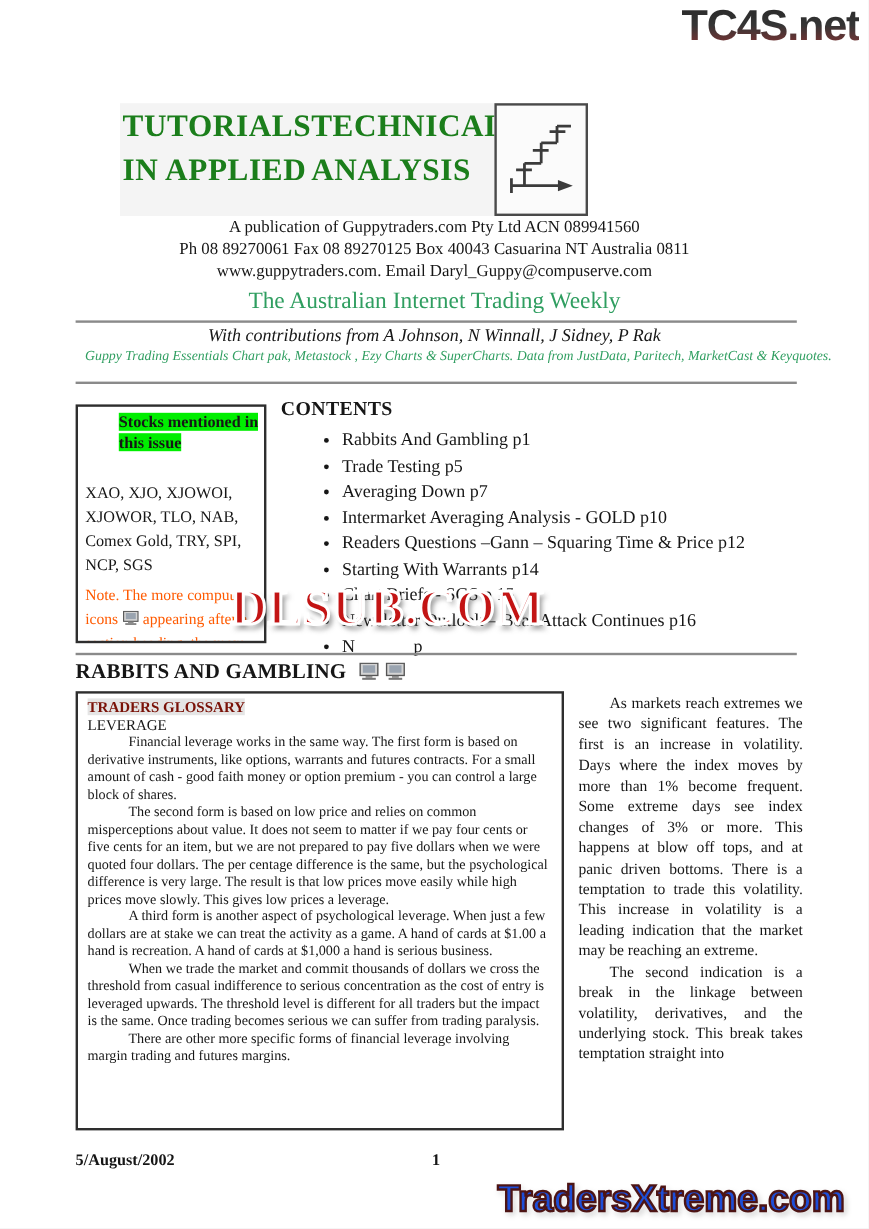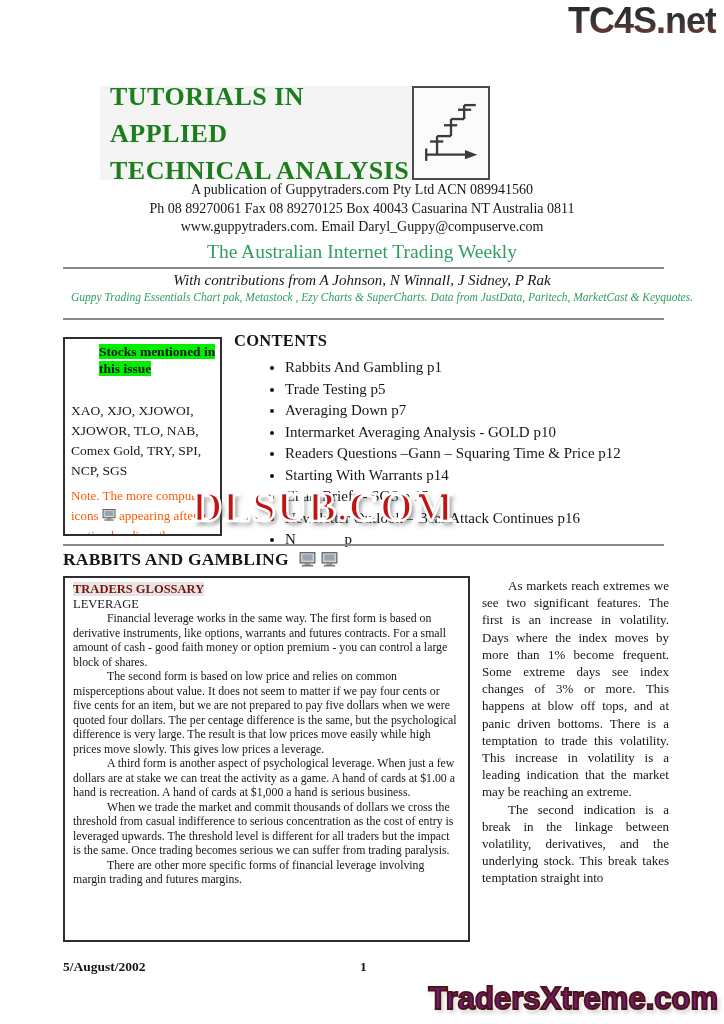--- a/index.html
+++ b/index.html
@@ -15,29 +15,29 @@
     background:linear-gradient(180deg,#262626 0%,#353535 50%,#6e3434 82%,#96504e 100%);
     -webkit-background-clip:text;background-clip:text;color:transparent;
   }
   .dlsub{
     position:absolute;left:192px;top:483px;z-index:10;
     font-family:Liberation Serif, serif;font-weight:800;font-size:42px;letter-spacing:1px;
     color:#c31414;-webkit-text-stroke:2.5px #ffffff;
     text-shadow:3px 4px 4px rgba(70,70,70,.55);
   }
   .txtreme{
-    position:absolute;top:981px;right:6px;z-index:9;
+    position:absolute;top:981px;right:20px;z-index:9;
     font-family:"Liberation Sans",sans-serif;font-weight:800;font-size:31px;letter-spacing:0px;
-    color:#701a75;-webkit-text-stroke:2px #4d1414;
+    color:#1d4ed8;-webkit-text-stroke:2px #4d1414;
     text-shadow:0 0 5px #fff,0 0 9px #fff,2px 3px 5px rgba(0,0,0,.35);
   }
   
   .mast-title{
     position:absolute;left:100px;top:86px;width:312px;height:94px;background:#f4f4f4;
-    display:flex;flex-direction:column;justify-content:center;padding-left:10px;box-sizing:border-box;
+    display:flex;flex-direction:row;justify-content:center;padding-left:10px;box-sizing:border-box;
   }
   .mast-title .line{font-size:26px;font-weight:700;color:#1b7e1b;line-height:37px;letter-spacing:.5px;}
   .mast-icon{
     position:absolute;left:412px;top:86px;width:78px;height:94px;background:#fbfbfb;
     border:2px solid #4a4a4a;box-sizing:border-box;display:flex;align-items:center;justify-content:center;
   }
   .pub-block{position:absolute;left:0;top:181px;width:724px;text-align:center;font-size:14px;line-height:18.5px;}
   .tagline{font-size:19.5px;color:#2f9e60;margin-top:3px;line-height:23px;}
   .rule{position:absolute;left:63px;width:601px;height:2px;background:#8a8a8a;}
   .rule1{top:267px;}

